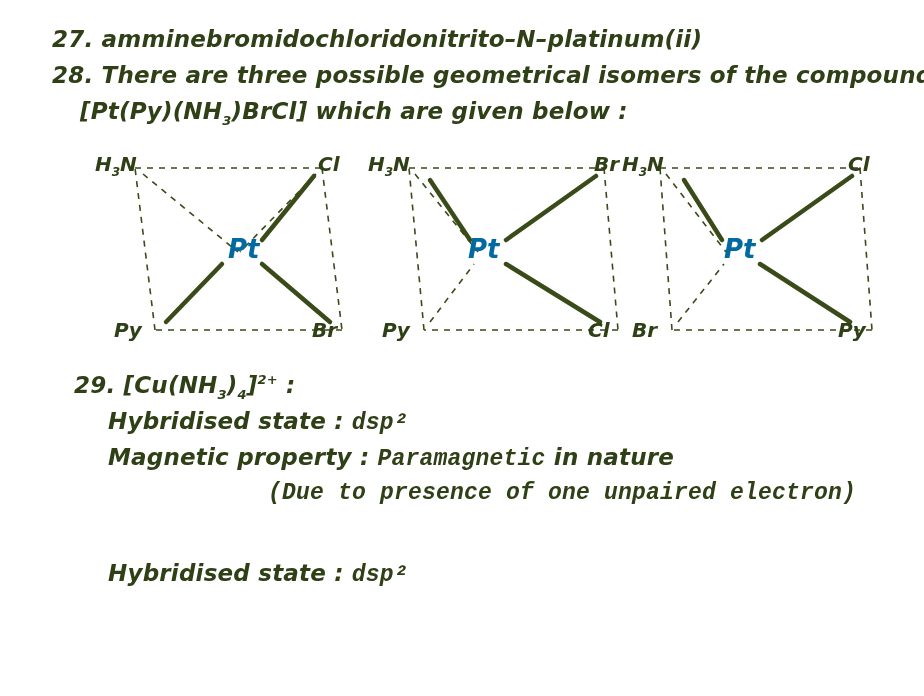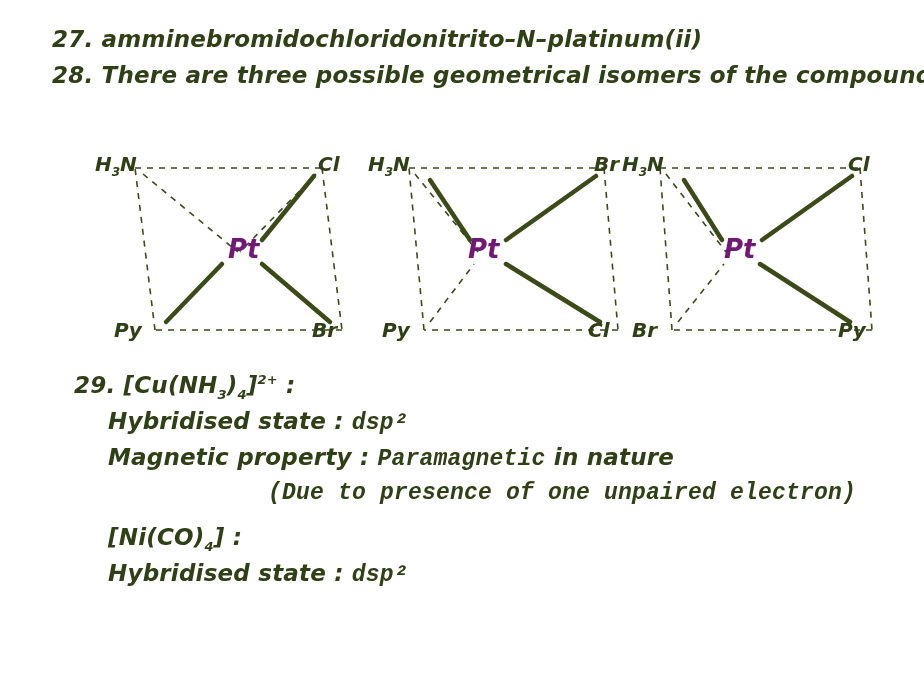--- a/index.html
+++ b/index.html
@@ -66,36 +66,39 @@
     font-size: 20px;
     color: #2f3f16;
     white-space: nowrap;
   }
   .lbl .sub { font-size: 12px; vertical-align: sub; }
   .ctr {
     position: absolute;
     font-style: italic;
     font-weight: 800;
     font-size: 26px;
-    color: #701a75;
+    color: #0369a1;
   }
 </style>
 </head>
 <body>
 
 <div class="page">
 
   <div class="ln sz-main" id="line27">
     <span class="q-num">27.</span>
     <span>amminebromidochloridonitrito–N–platinum(ii)</span>
   </div>
 
   <div class="ln sz-main" id="line28">
     <span class="q-num">28.</span>
     <span>There are three possible geometrical isomers of the compound</span>
+  </div>
+  <div class="ln sz-main" id="line28b">
+    <span>[Pt(Py)(NH</span><span class="sz-sub">3</span><span>)BrCl] which are given below :</span>
   </div>
 
   <div id="diagram">
     <svg width="924" height="220" viewBox="0 0 924 220">
       <g stroke="#3a4a18" fill="none">
 
         <g stroke-dasharray="6 6" stroke-width="1.6">
           <line x1="135" y1="28" x2="322" y2="28"></line>
           <line x1="322" y1="28" x2="342" y2="190"></line>
           <line x1="342" y1="190" x2="155" y2="190"></line>
@@ -168,23 +171,20 @@
   <div class="ln sz-main" id="line29b">
     <span>Hybridised state : </span><span class="bold-term">dsp²</span>
   </div>
 
   <div class="ln sz-main" id="line29c">
     <span>Magnetic property : </span><span class="bold-term">Paramagnetic</span><span> in nature</span>
   </div>
 
   <div class="ln sz-main bold-term" id="line29d">(Due to presence of one unpaired electron)</div>
 
-  <div class="ln sz-main" id="line29e">
-    <span>[Ni(CO)</span><span class="sz-sub">4</span><span>] :</span>
-  </div>
 
   <div class="ln sz-main" id="line29f">
     <span>Hybridised state : </span><span class="bold-term">dsp²</span>
   </div>
 
 
 
 </div>
 
 </body></html>

